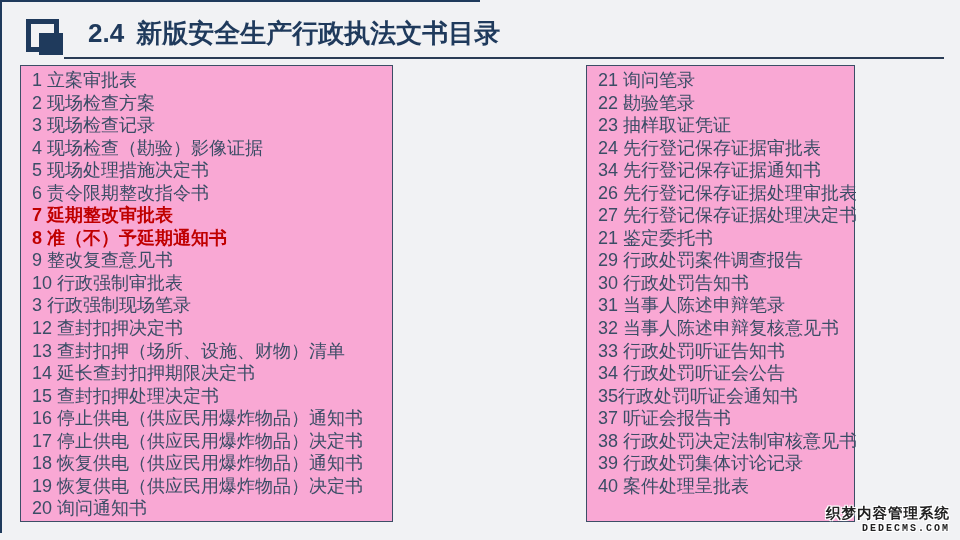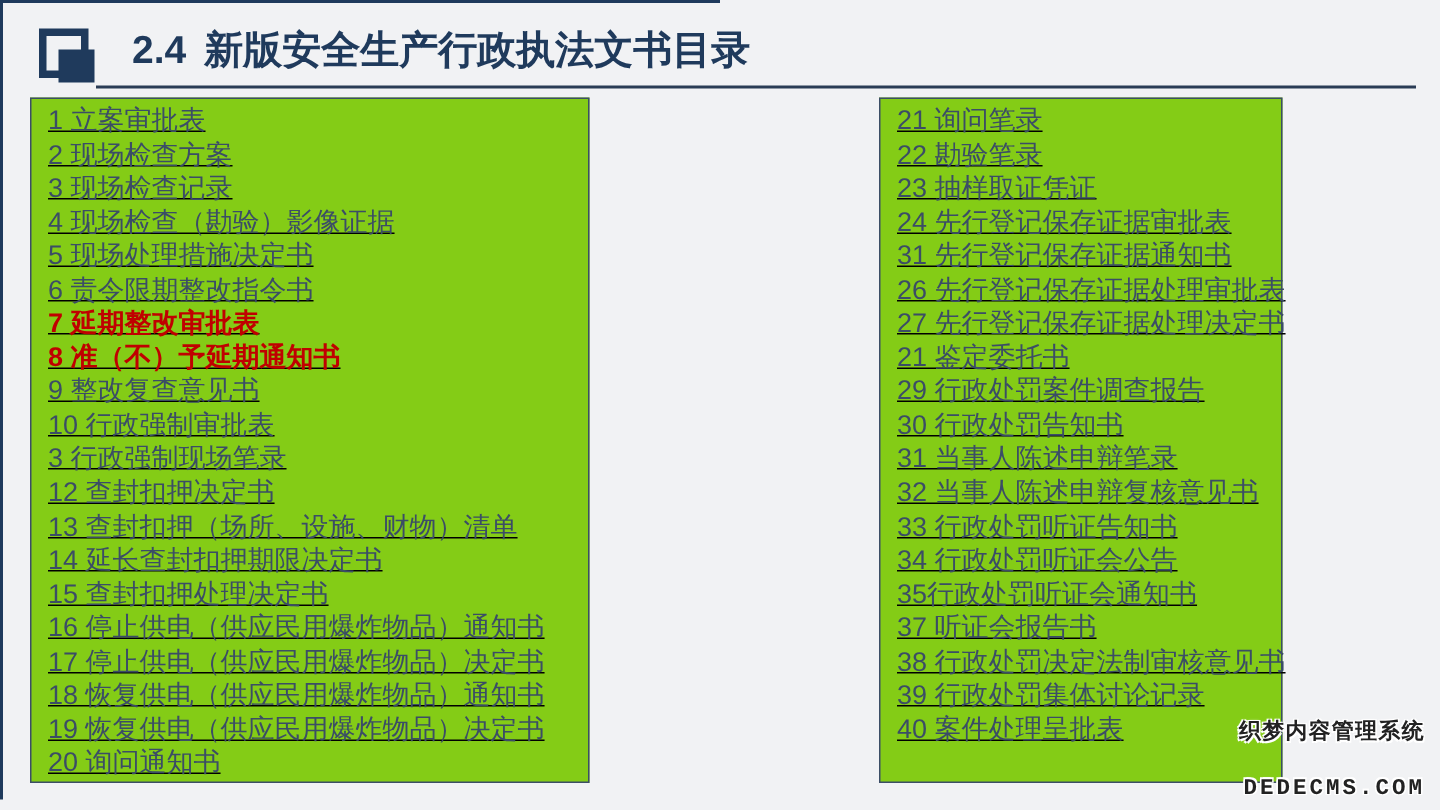--- a/index.html
+++ b/index.html
@@ -35,40 +35,39 @@
   .title-underline {
     position: absolute; left: 64px; top: 57px; width: 880px; height: 2px;
     background: #2a3c55;
   }
 
   .list-box {
     position: absolute; top: 65px; height: 457px;
     border: 1px solid #3c4e66;
     box-sizing: border-box;
     padding: 3px 0 0 11px;
-    background: #84cc16;
-    text-decoration: underline;
+    background: #f9a8d4;
   }
   .list-box.left  { left: 20px;  width: 373px; }
   .list-box.right { left: 586px; width: 269px; }
 
   .item {
     height: 22.55px; line-height: 22.55px;
     font-size: 18px; color: #3b4d66;
     white-space: nowrap; letter-spacing: 0px;
   }
   .item.red { color: #c00000; font-weight: 700; }
 
   .watermark {
     position: absolute; right: 10px; bottom: 6px;
     text-align: right; color: #222; font-weight: 700;
     text-shadow: -1px -1px 0 #fff, 1px -1px 0 #fff, -1px 1px 0 #fff, 1px 1px 0 #fff, 0 0 2px #fff;
   }
   .watermark .wm-line1 { font-size: 14.5px; letter-spacing: 1px; margin-top: 40px; }
-  .watermark .wm-line2 { font-size: 15px; letter-spacing: 2px; font-family: "Liberation Mono", "DejaVu Sans Mono", monospace; margin-top: 20px; }
+  .watermark .wm-line2 { font-size: 10px; letter-spacing: 2px; font-family: "Liberation Mono", "DejaVu Sans Mono", monospace; }
 </style>
 </head>
 <body>
 
 <div class="slide">
 
   <div class="edge-top"></div>
   <div class="edge-left"></div>
 
   <div class="icon-squares">
@@ -102,21 +101,21 @@
       <div class="item">17 停止供电（供应民用爆炸物品）决定书</div>
       <div class="item">18 恢复供电（供应民用爆炸物品）通知书</div>
       <div class="item">19 恢复供电（供应民用爆炸物品）决定书</div>
       <div class="item">20 询问通知书</div>
     </div>
   <div class="list-box right">
       <div class="item">21 询问笔录</div>
       <div class="item">22 勘验笔录</div>
       <div class="item">23 抽样取证凭证</div>
       <div class="item">24 先行登记保存证据审批表</div>
-      <div class="item">31 先行登记保存证据通知书</div>
+      <div class="item">34 先行登记保存证据通知书</div>
       <div class="item">26 先行登记保存证据处理审批表</div>
       <div class="item">27 先行登记保存证据处理决定书</div>
       <div class="item">21 鉴定委托书</div>
       <div class="item">29 行政处罚案件调查报告</div>
       <div class="item">30 行政处罚告知书</div>
       <div class="item">31 当事人陈述申辩笔录</div>
       <div class="item">32 当事人陈述申辩复核意见书</div>
       <div class="item">33 行政处罚听证告知书</div>
       <div class="item">34 行政处罚听证会公告</div>
       <div class="item">35行政处罚听证会通知书</div>

